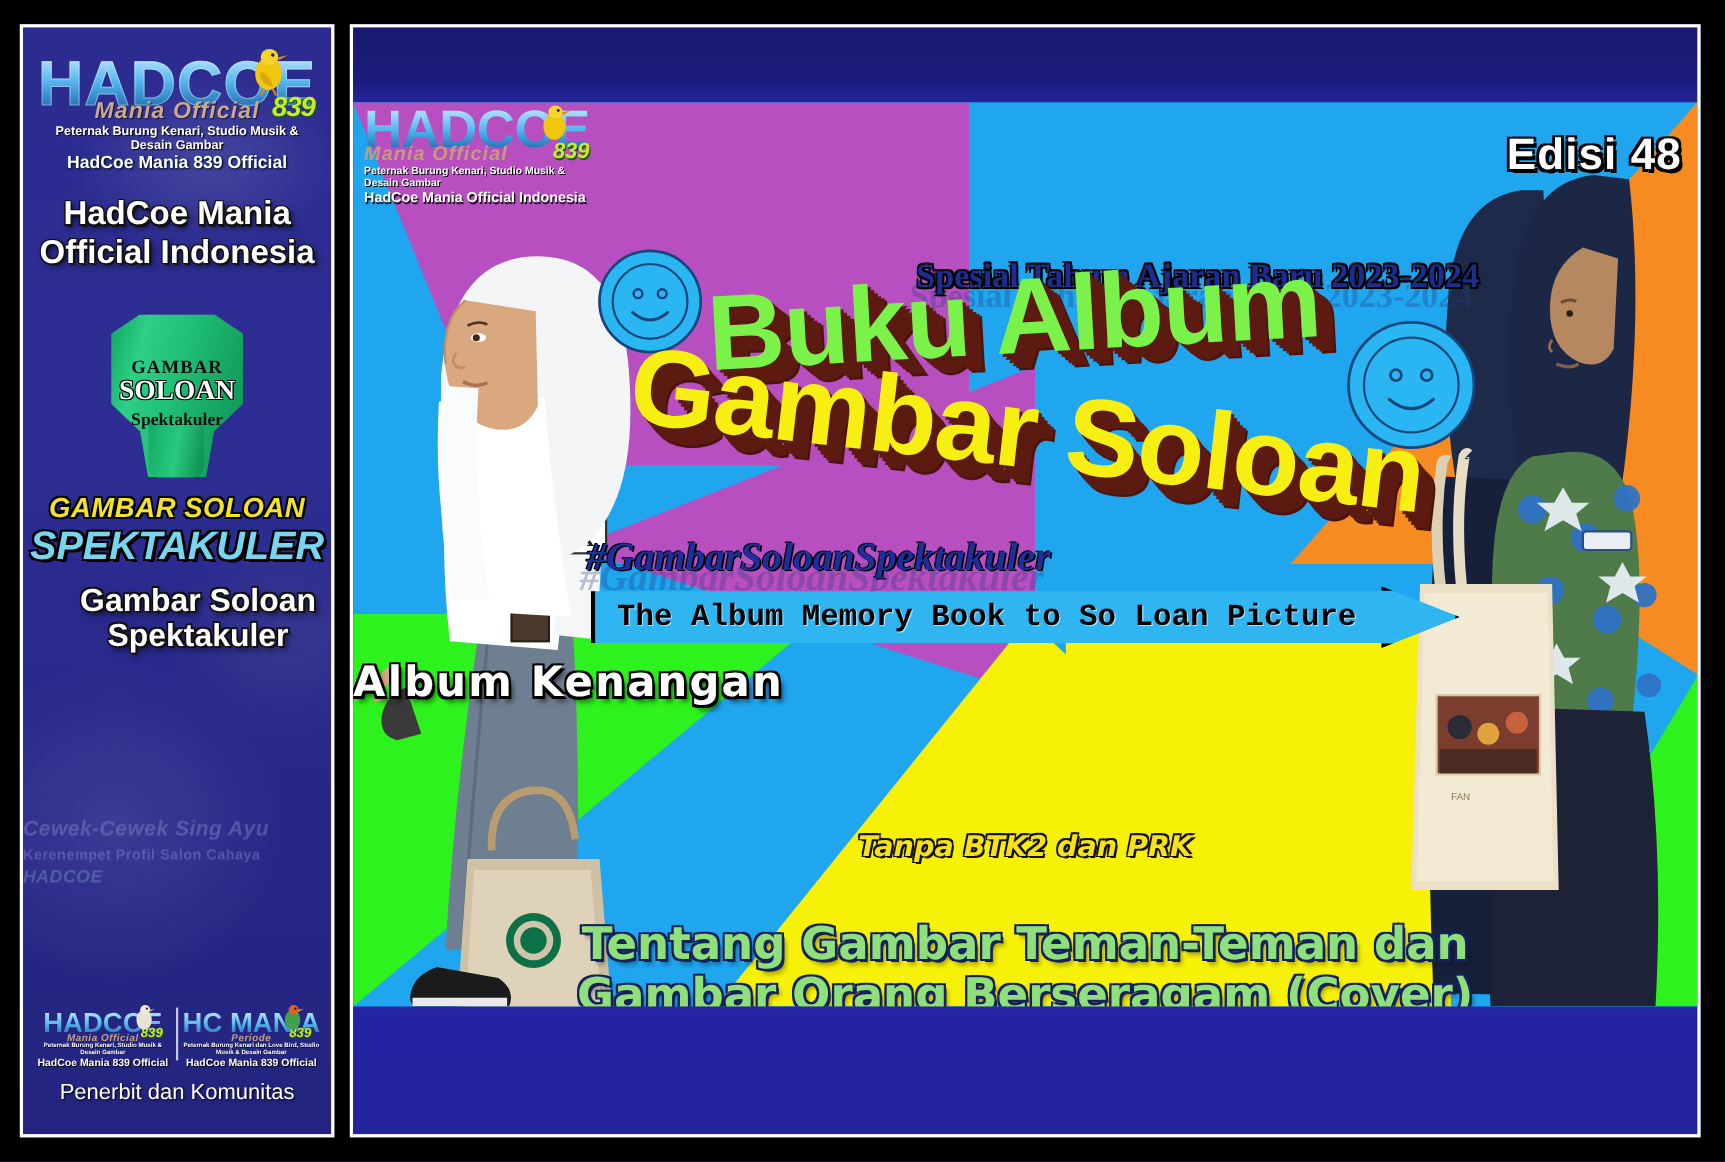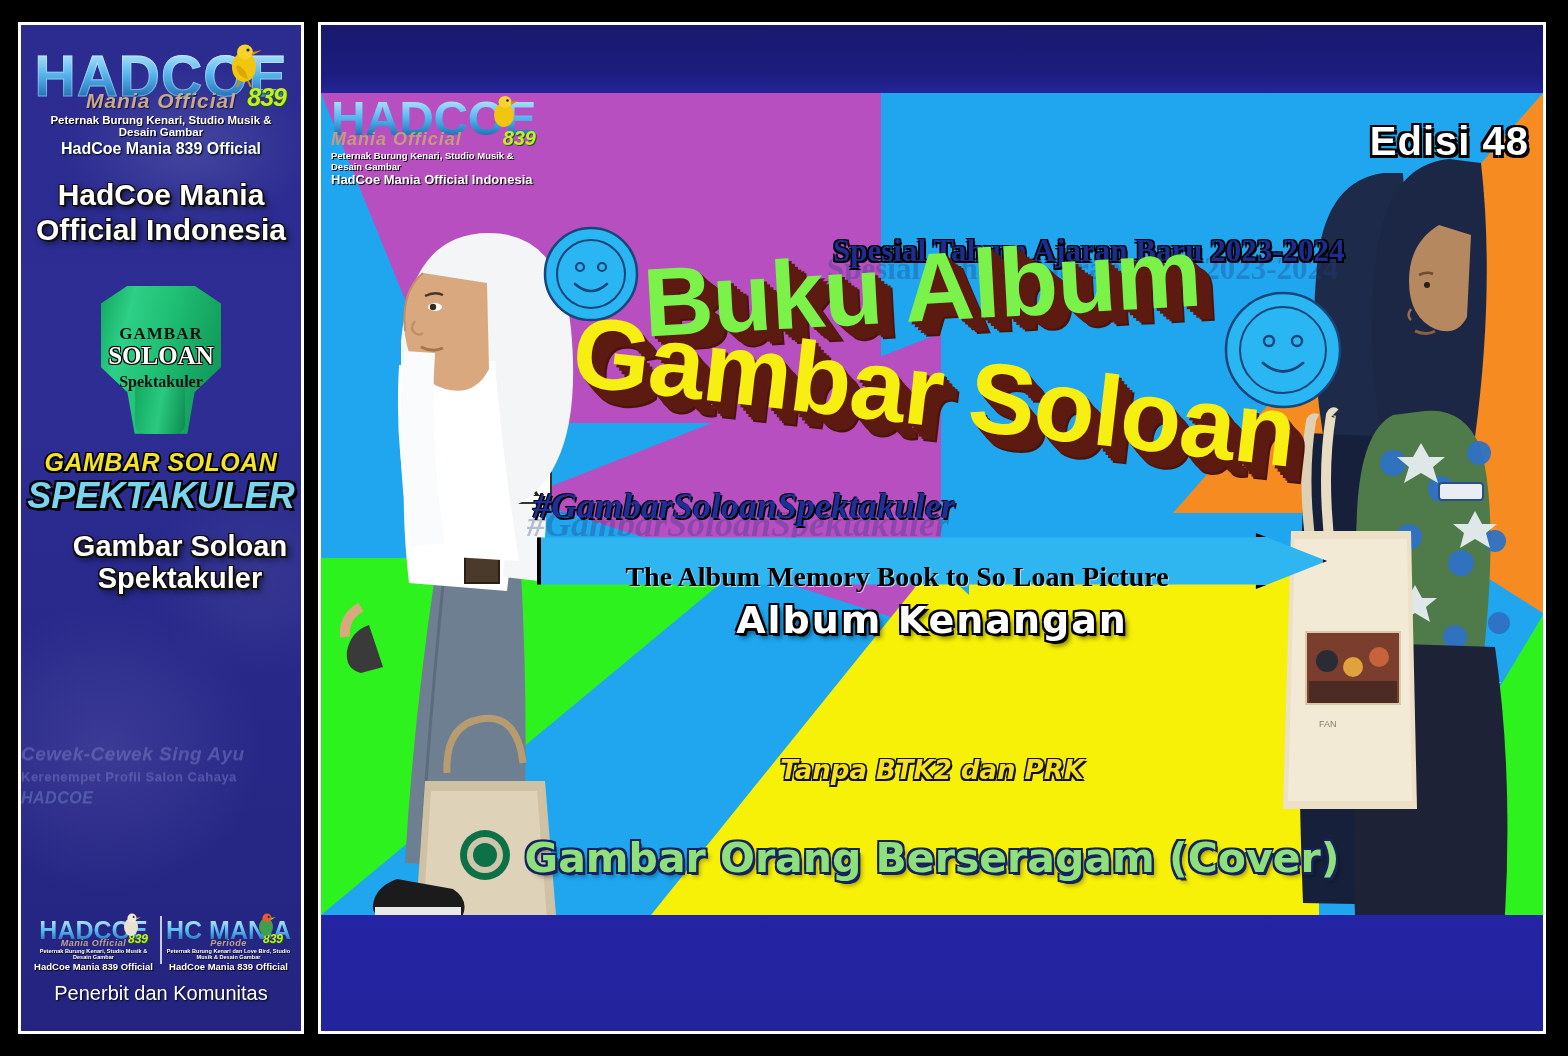--- a/index.html
+++ b/index.html
@@ -265,28 +265,28 @@
   
   .arrowband{
     position:absolute; left:216px; top:440px; width:790px; height:56px; z-index:14;
   }
   .arrowband .shape{
     position:absolute; inset:0;
     background:#2fb5f0; border:4px solid #000;
     clip-path:polygon(0 8%, 91% 8%, 91% 0%, 100% 50%, 91% 100%, 91% 92%, 0 92%);
   }
   .arrowband .txt{
-    position:absolute; left:0; top:16px; width:720px; height:56px;
+    position:absolute; left:0; top:0; width:720px; height:56px;
     display:flex; align-items:center; justify-content:center;
     font-size:28px; font-weight:bold; color:#000; letter-spacing:0px;
-    font-family:Liberation Serif, serif;
+    font-family:Liberation Mono, monospace;
     text-shadow:1px 1px 0 rgba(255,255,255,.6);
   }
   .album-kenangan{
-    position:absolute; left:0; right:0; top:505px; z-index:14; text-align:center;
+    position:absolute; left:0; right:0; top:505px; z-index:14; text-align:left;
     font-size:38px; font-weight:bold; color:#ffffff; letter-spacing:2px;
     font-family:"DejaVu Sans", sans-serif;
     text-shadow:2.5px 2.5px 0 #000,-2px -2px 0 #000,2px -2px 0 #000,-2px 2px 0 #000,4px 5px 5px rgba(0,0,0,.5);
   }
 
   
   .spesial-pab{
     position:absolute; left:0; right:0; top:592px; z-index:14; text-align:center;
     font-size:50px; font-weight:bold; color:#9ef0d0; letter-spacing:0px;
     font-family:"DejaVu Sans", sans-serif;
@@ -536,17 +536,18 @@
 
     <div class="arrowband">
       <div class="shape"></div>
       <div class="txt">The Album Memory Book to So Loan Picture</div>
     </div>
 
     <div class="album-kenangan">Album Kenangan</div>
     <div class="tanpa-btk">Tanpa BTK2 dan PRK</div>
 
     <div class="tentang">
+      <span>Tentang Gambar Teman-Teman dan</span>
       <span>Gambar Orang Berseragam (Cover)</span>
     </div>
 
   </div>
 </div>
 
 </body></html>

